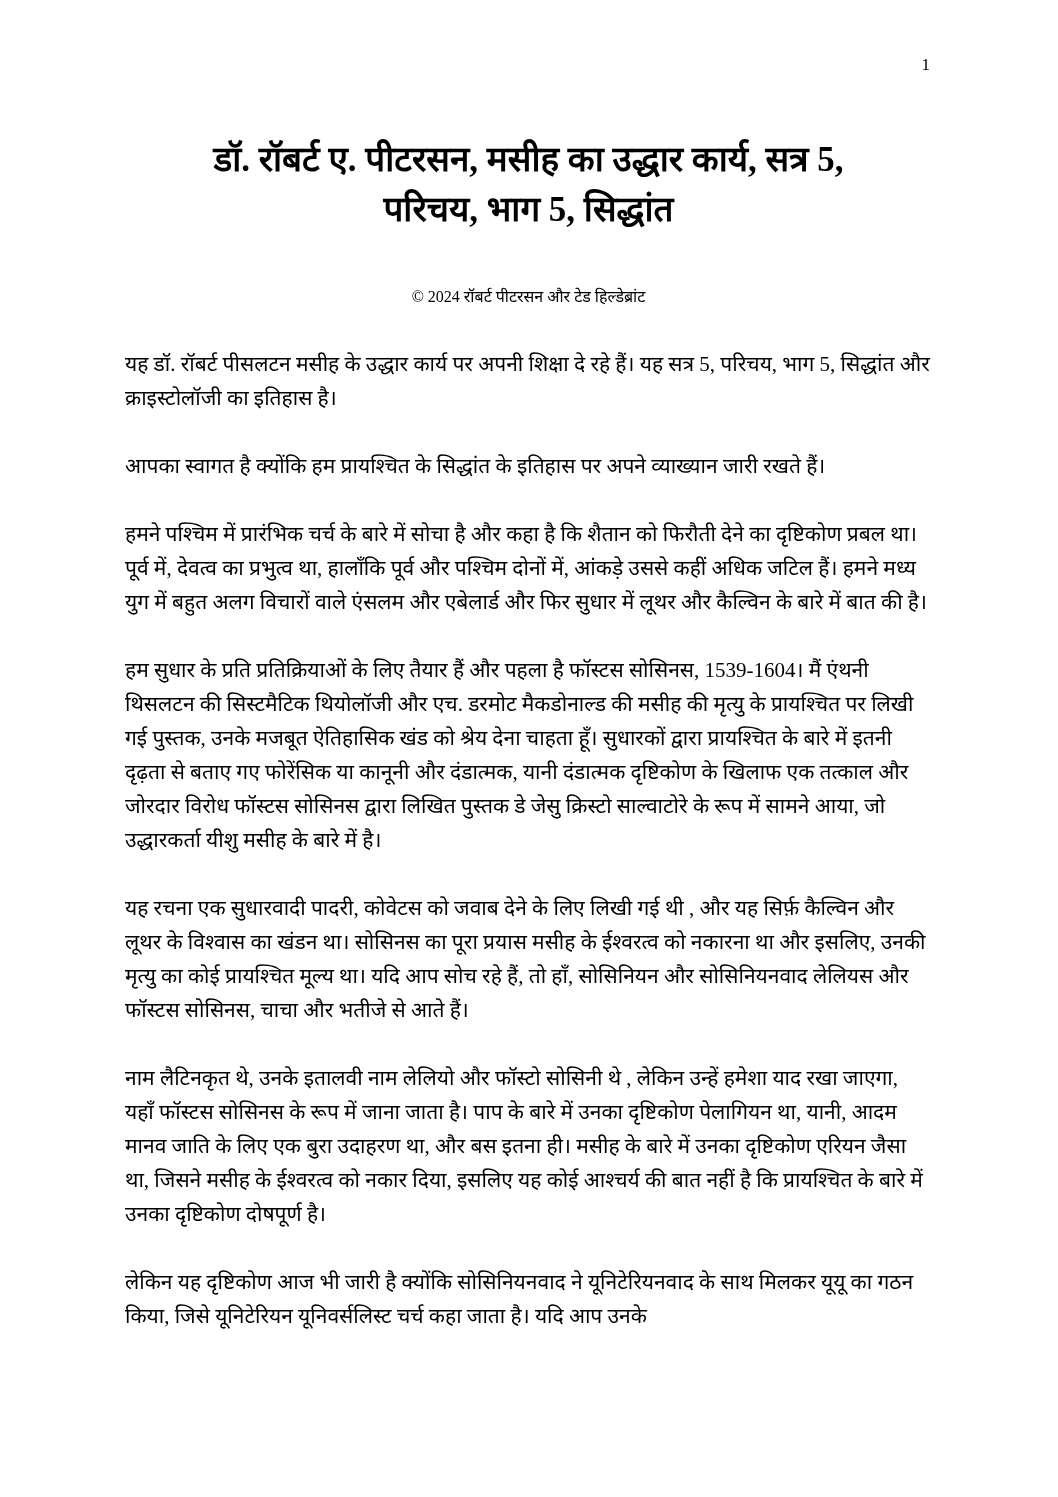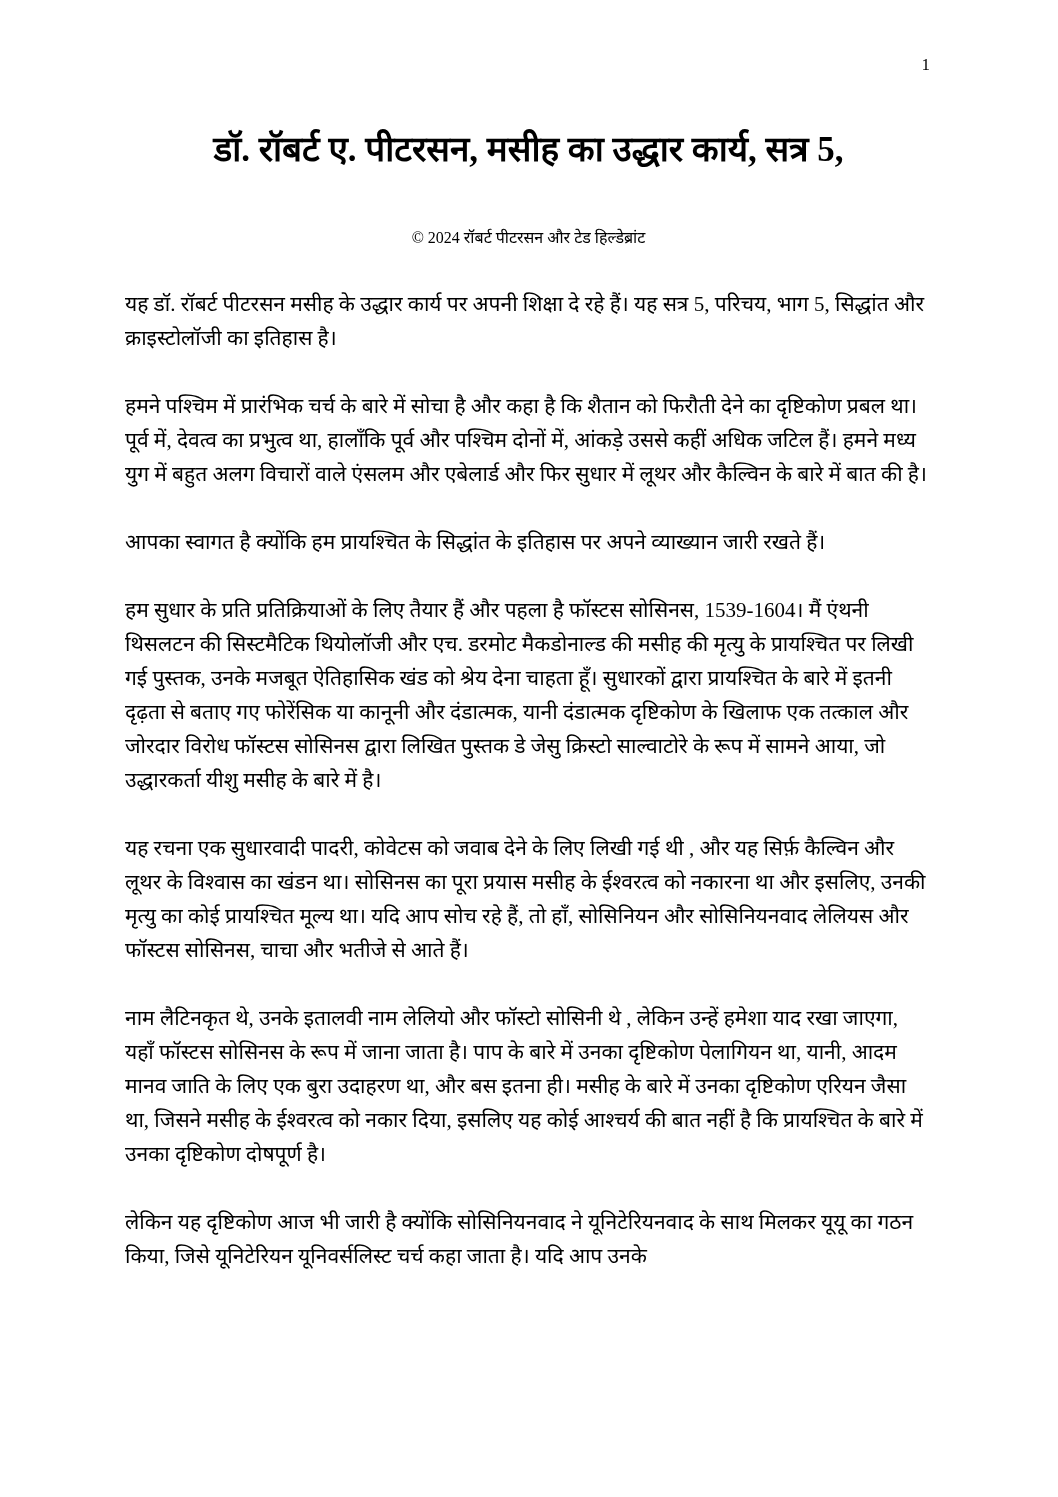--- a/index.html
+++ b/index.html
@@ -21,21 +21,21 @@
     padding: 125px 126px 60px 125px;
   }
   .page-number {
     position: absolute;
     top: 56px;
     right: 128px;
     font-size: 17px;
     line-height: 1;
   }
   .doc-title {
-    margin: 0 0 52px 0;
+    margin: 10px 0 52px 0;
     text-align: center;
     font-size: 35px;
     font-weight: bold;
     line-height: 1.42;
   }
   .title-line {
     display: block;
   }
   .copyright {
     text-align: center;
@@ -55,29 +55,30 @@
 </style>
 </head>
 <body>
 
 <div class="page">
 
   <span class="page-number">1</span>
 
   <h1 class="doc-title">
     <span class="title-line">डॉ. रॉबर्ट ए. पीटरसन, मसीह का उद्धार कार्य, सत्र 5,</span>
+    <span class="title-line">परिचय, भाग 5, सिद्धांत</span>
   </h1>
 
   <p class="copyright">© 2024 रॉबर्ट पीटरसन और टेड हिल्डेब्रांट</p>
 
-  <p class="para">यह डॉ. रॉबर्ट पीटरसन मसीह के उद्धार कार्य पर अपनी शिक्षा दे रहे हैं। यह सत्र 5, परिचय, भाग 5, सिद्धांत और क्राइस्टोलॉजी का इतिहास है।</p>
+  <p class="para">यह डॉ. रॉबर्ट पीसलटन मसीह के उद्धार कार्य पर अपनी शिक्षा दे रहे हैं। यह सत्र 5, परिचय, भाग 5, सिद्धांत और क्राइस्टोलॉजी का इतिहास है।</p>
+
+  <p class="para">आपका स्वागत है क्योंकि हम प्रायश्चित के सिद्धांत के इतिहास पर अपने व्याख्यान जारी रखते हैं।</p>
 
   <p class="para">हमने पश्चिम में प्रारंभिक चर्च के बारे में सोचा है और कहा है कि शैतान को फिरौती देने का दृष्टिकोण प्रबल था। पूर्व में, देवत्व का प्रभुत्व था, हालाँकि पूर्व और पश्चिम दोनों में, आंकड़े उससे कहीं अधिक जटिल हैं। हमने मध्य युग में बहुत अलग विचारों वाले एंसलम और एबेलार्ड और फिर सुधार में लूथर और कैल्विन के बारे में बात की है।</p>
-
-  <p class="para">आपका स्वागत है क्योंकि हम प्रायश्चित के सिद्धांत के इतिहास पर अपने व्याख्यान जारी रखते हैं।</p>
 
   <p class="para">हम सुधार के प्रति प्रतिक्रियाओं के लिए तैयार हैं और पहला है फॉस्टस सोसिनस, 1539-1604। मैं एंथनी थिसलटन की सिस्टमैटिक थियोलॉजी और एच. डरमोट मैकडोनाल्ड की मसीह की मृत्यु के प्रायश्चित पर लिखी गई पुस्तक, उनके मजबूत ऐतिहासिक खंड को श्रेय देना चाहता हूँ। सुधारकों द्वारा प्रायश्चित के बारे में इतनी दृढ़ता से बताए गए फोरेंसिक या कानूनी और दंडात्मक, यानी दंडात्मक दृष्टिकोण के खिलाफ एक तत्काल और जोरदार विरोध फॉस्टस सोसिनस द्वारा लिखित पुस्तक डे जेसु क्रिस्टो साल्वाटोरे के रूप में सामने आया, जो उद्धारकर्ता यीशु मसीह के बारे में है।</p>
 
   <p class="para">यह रचना एक सुधारवादी पादरी, कोवेटस को जवाब देने के लिए लिखी गई थी , और यह सिर्फ़ कैल्विन और लूथर के विश्वास का खंडन था। सोसिनस का पूरा प्रयास मसीह के ईश्वरत्व को नकारना था और इसलिए, उनकी मृत्यु का कोई प्रायश्चित मूल्य था। यदि आप सोच रहे हैं, तो हाँ, सोसिनियन और सोसिनियनवाद लेलियस और फॉस्टस सोसिनस, चाचा और भतीजे से आते हैं।</p>
 
   <p class="para">नाम लैटिनकृत थे, उनके इतालवी नाम लेलियो और फॉस्टो सोसिनी थे , लेकिन उन्हें हमेशा याद रखा जाएगा, यहाँ फॉस्टस सोसिनस के रूप में जाना जाता है। पाप के बारे में उनका दृष्टिकोण पेलागियन था, यानी, आदम मानव जाति के लिए एक बुरा उदाहरण था, और बस इतना ही। मसीह के बारे में उनका दृष्टिकोण एरियन जैसा था, जिसने मसीह के ईश्वरत्व को नकार दिया, इसलिए यह कोई आश्चर्य की बात नहीं है कि प्रायश्चित के बारे में उनका दृष्टिकोण दोषपूर्ण है।</p>
 
   <p class="para">लेकिन यह दृष्टिकोण आज भी जारी है क्योंकि सोसिनियनवाद ने यूनिटेरियनवाद के साथ मिलकर यूयू का गठन किया, जिसे यूनिटेरियन यूनिवर्सलिस्ट चर्च कहा जाता है। यदि आप उनके</p>
 
 </div>

